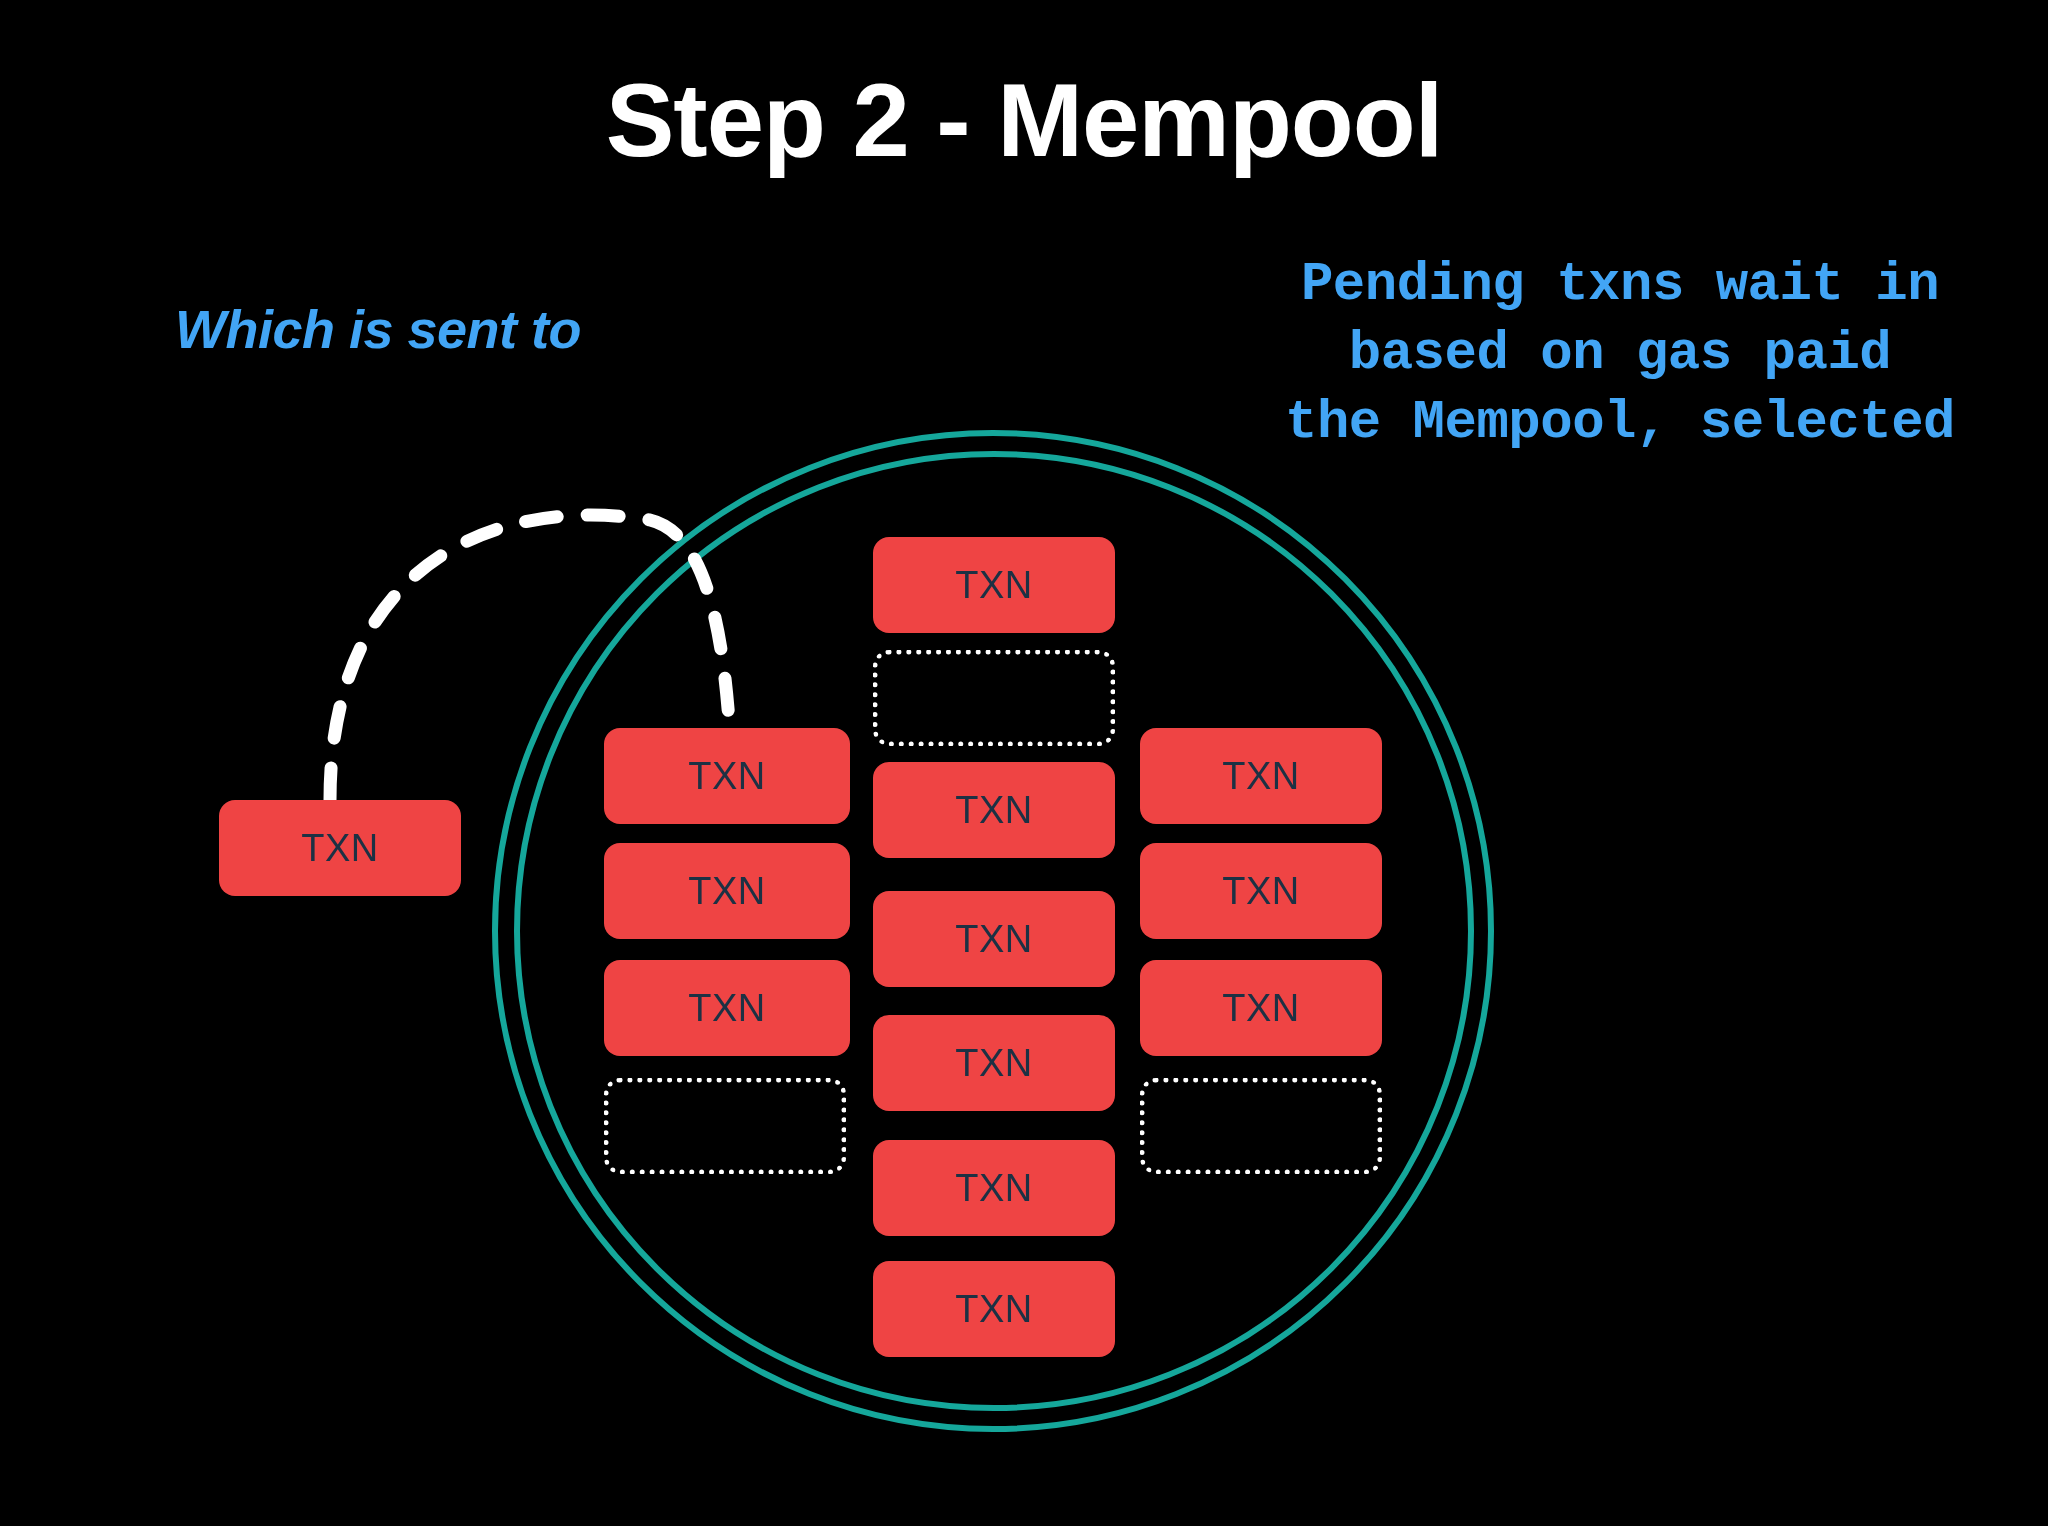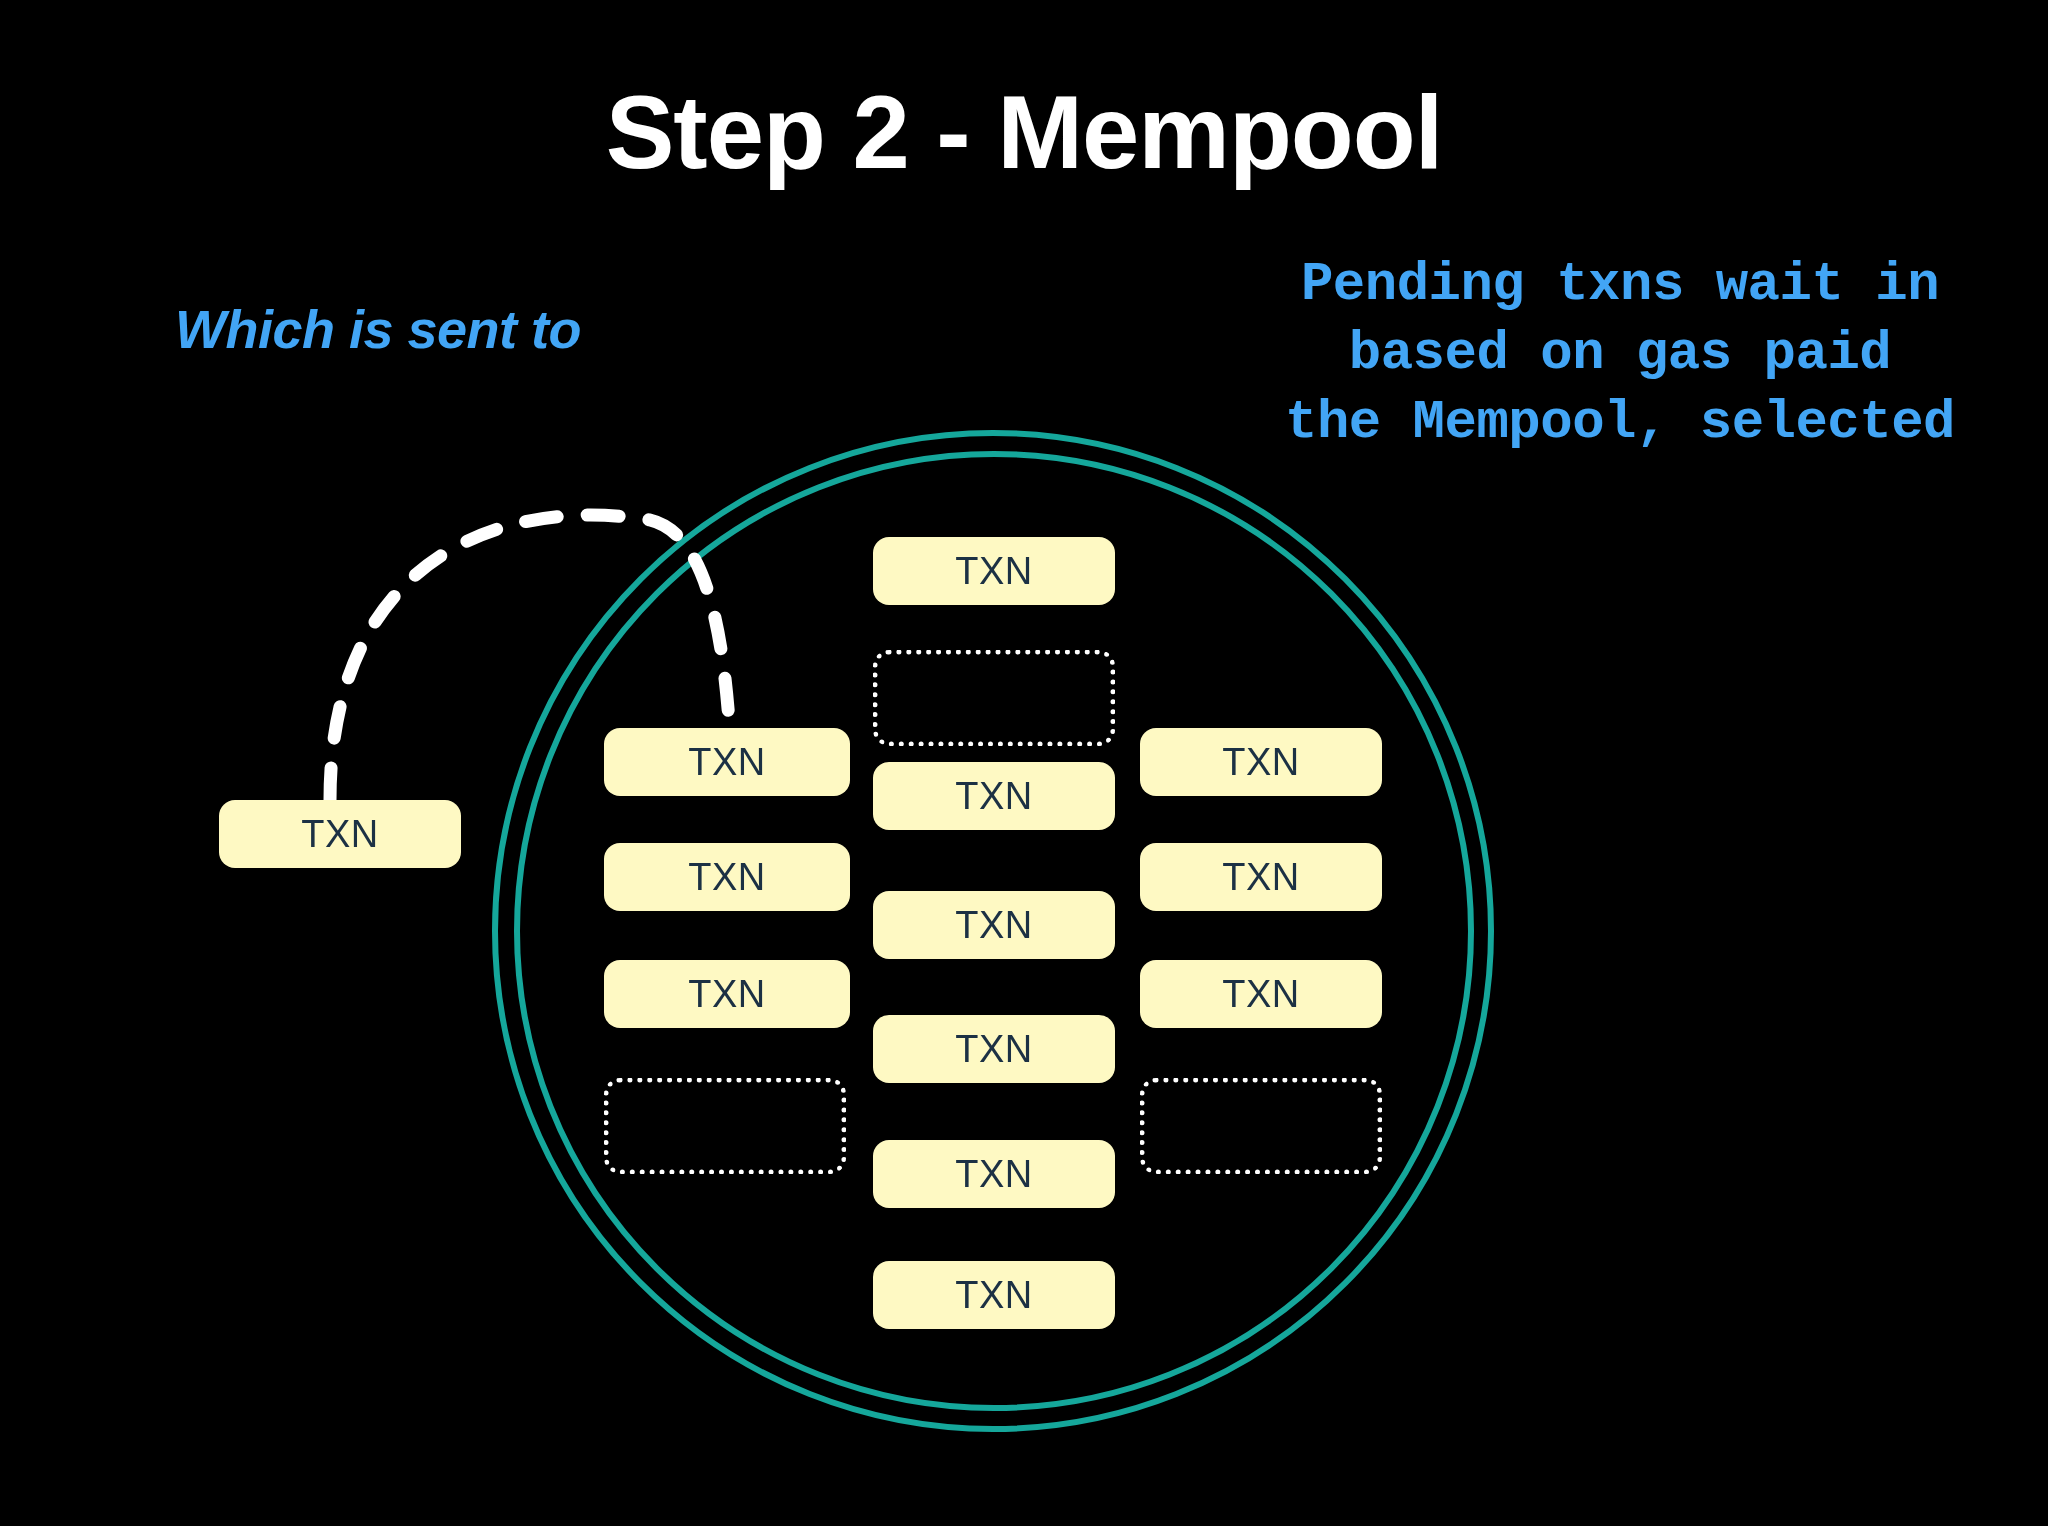--- a/index.html
+++ b/index.html
@@ -15,21 +15,21 @@
     width: 2048px;
     height: 1526px;
     background: #000000;
     overflow: hidden;
   }
 
   
   .slide-title {
     position: absolute;
     left: 0;
-    top: 78px;
+    top: 66px;
     width: 2048px;
     text-align: center;
     color: #ffffff;
     font-size: 103px;
     font-weight: bold;
     letter-spacing: -1px;
     line-height: 1.06;
     white-space: nowrap;
   }
 
@@ -97,23 +97,23 @@
     top: 0;
     width: 2048px;
     height: 1526px;
     pointer-events: none;
   }
 
   
   .txn {
     position: absolute;
     width: 242px;
-    height: 68px;
+    height: 96px;
     border-radius: 16px;
-    background: #fef9c3;
+    background: #ef4444;
     color: #1c3144;
     font-size: 38px;
     font-weight: 400;
     display: flex;
     align-items: center;
     justify-content: center;
     letter-spacing: 0.5px;
   }
   .txn-slot-empty {
     position: absolute;

